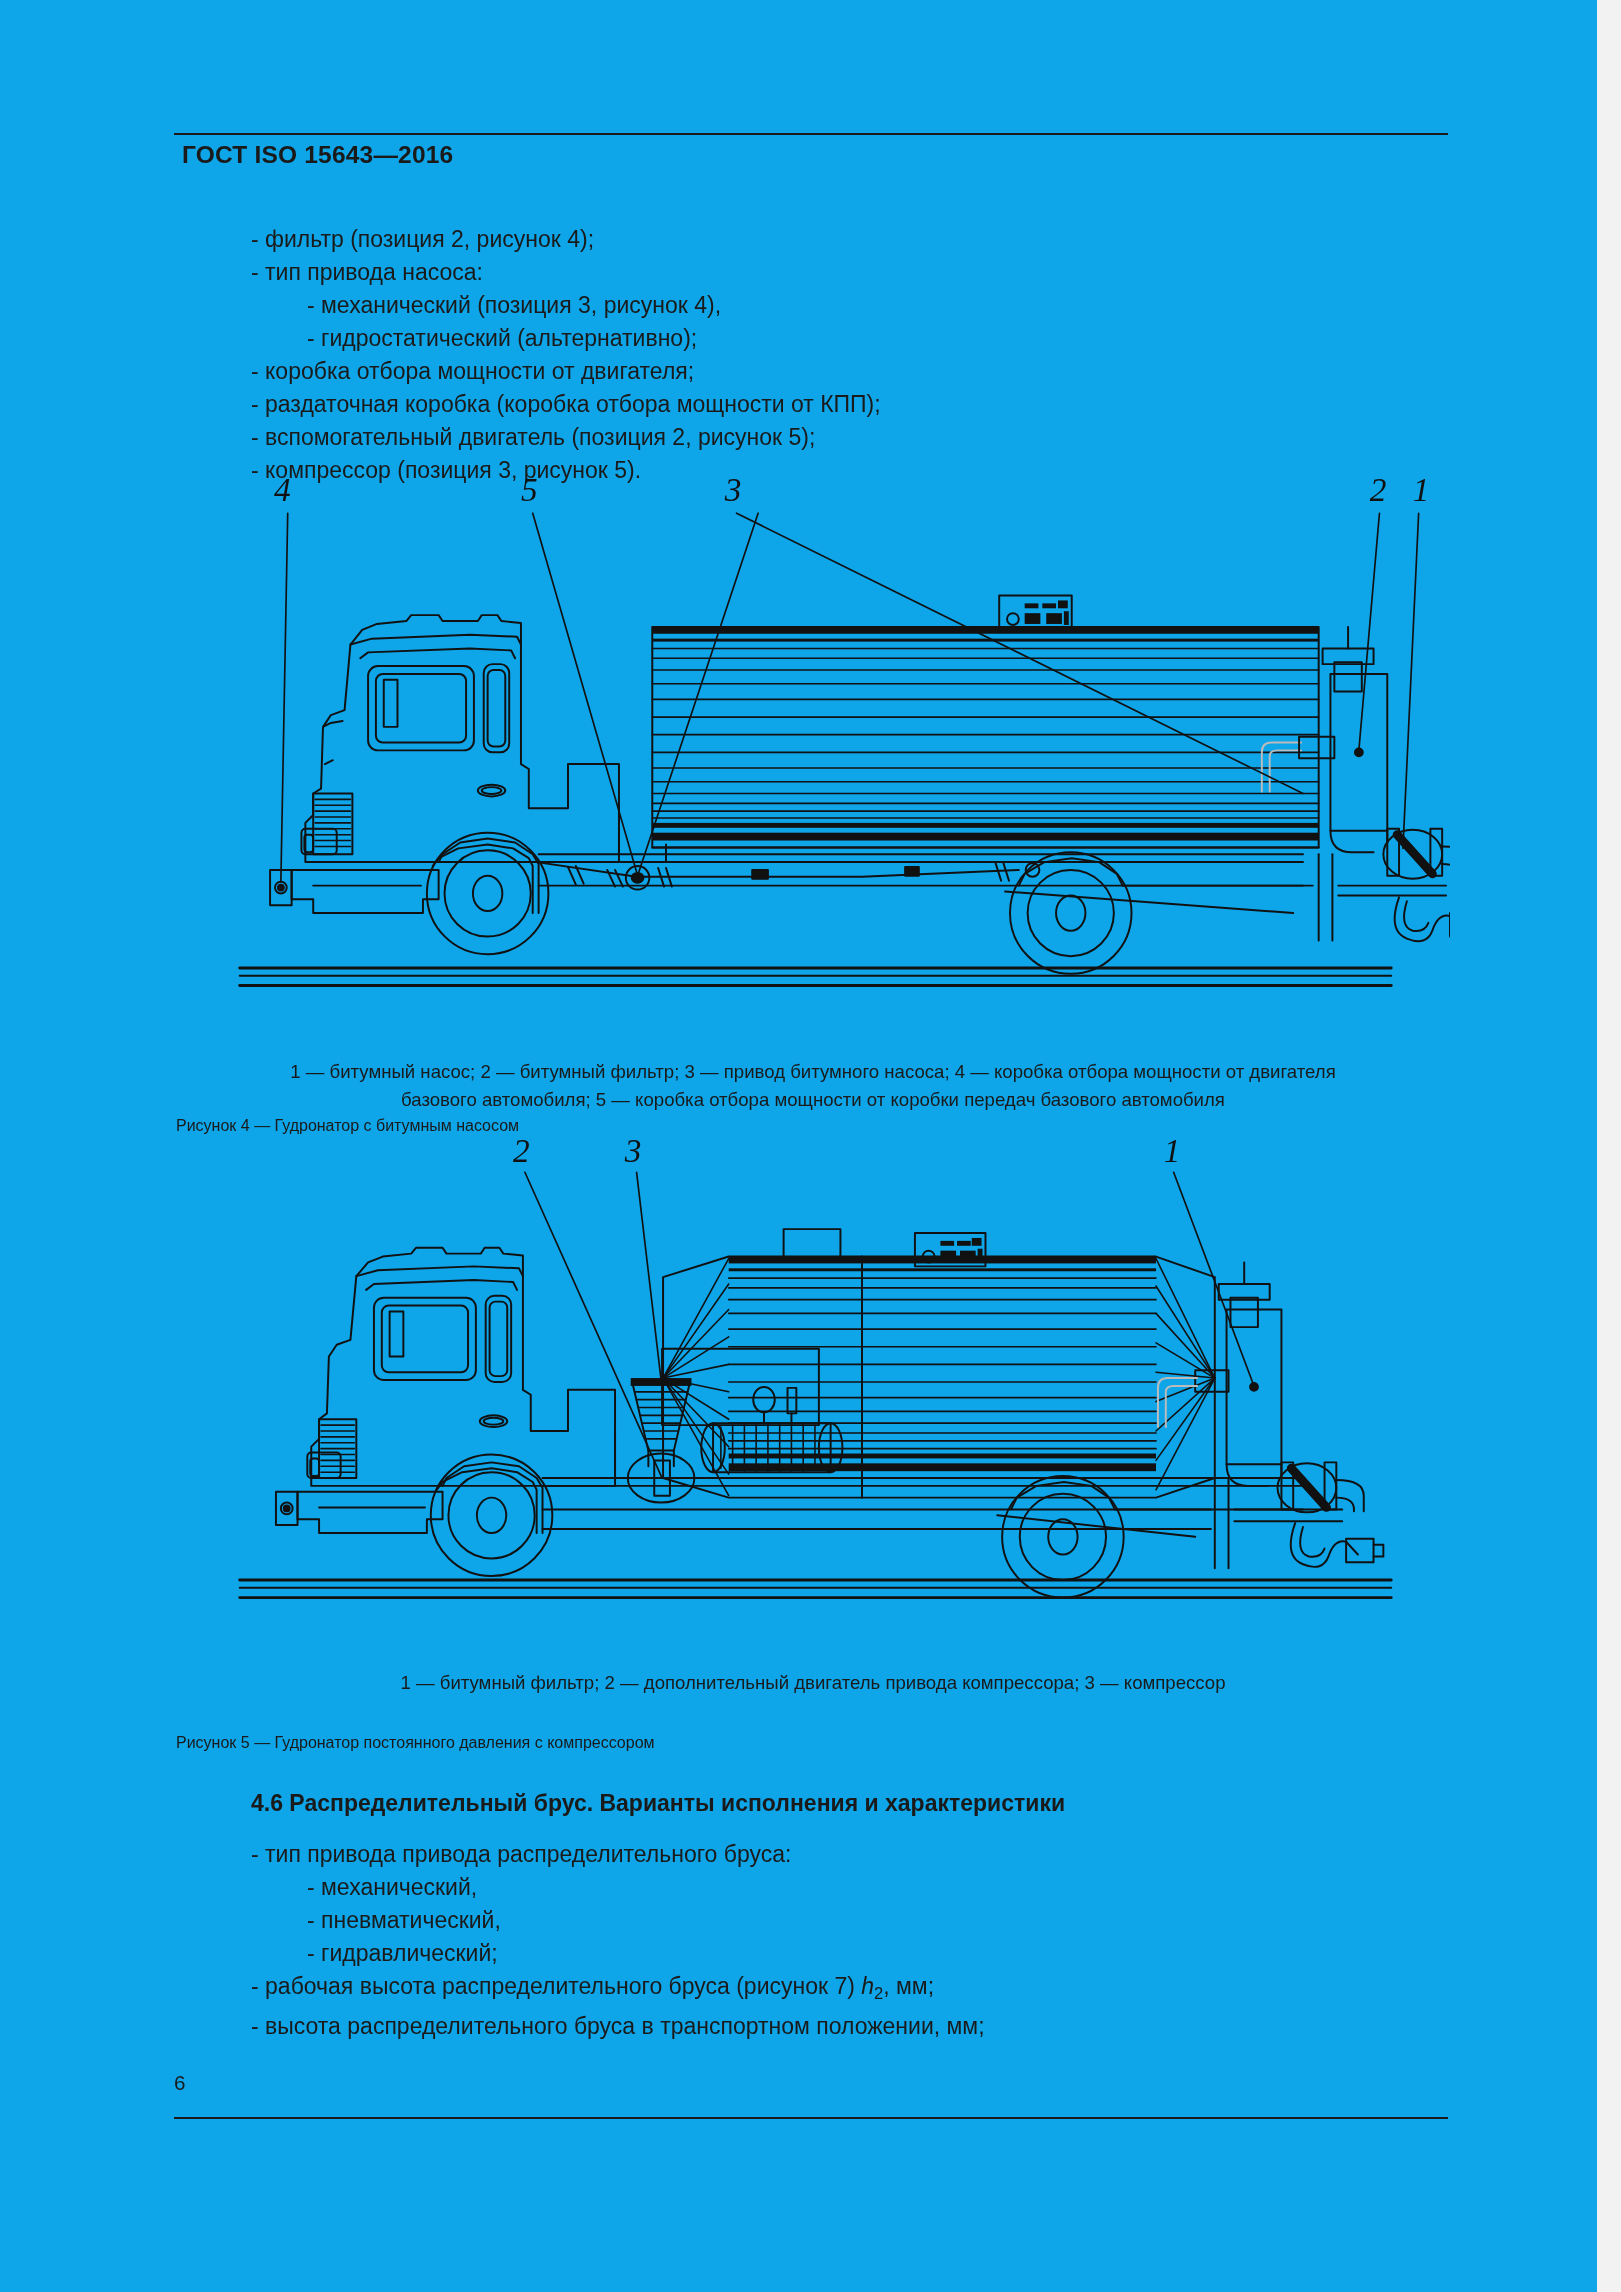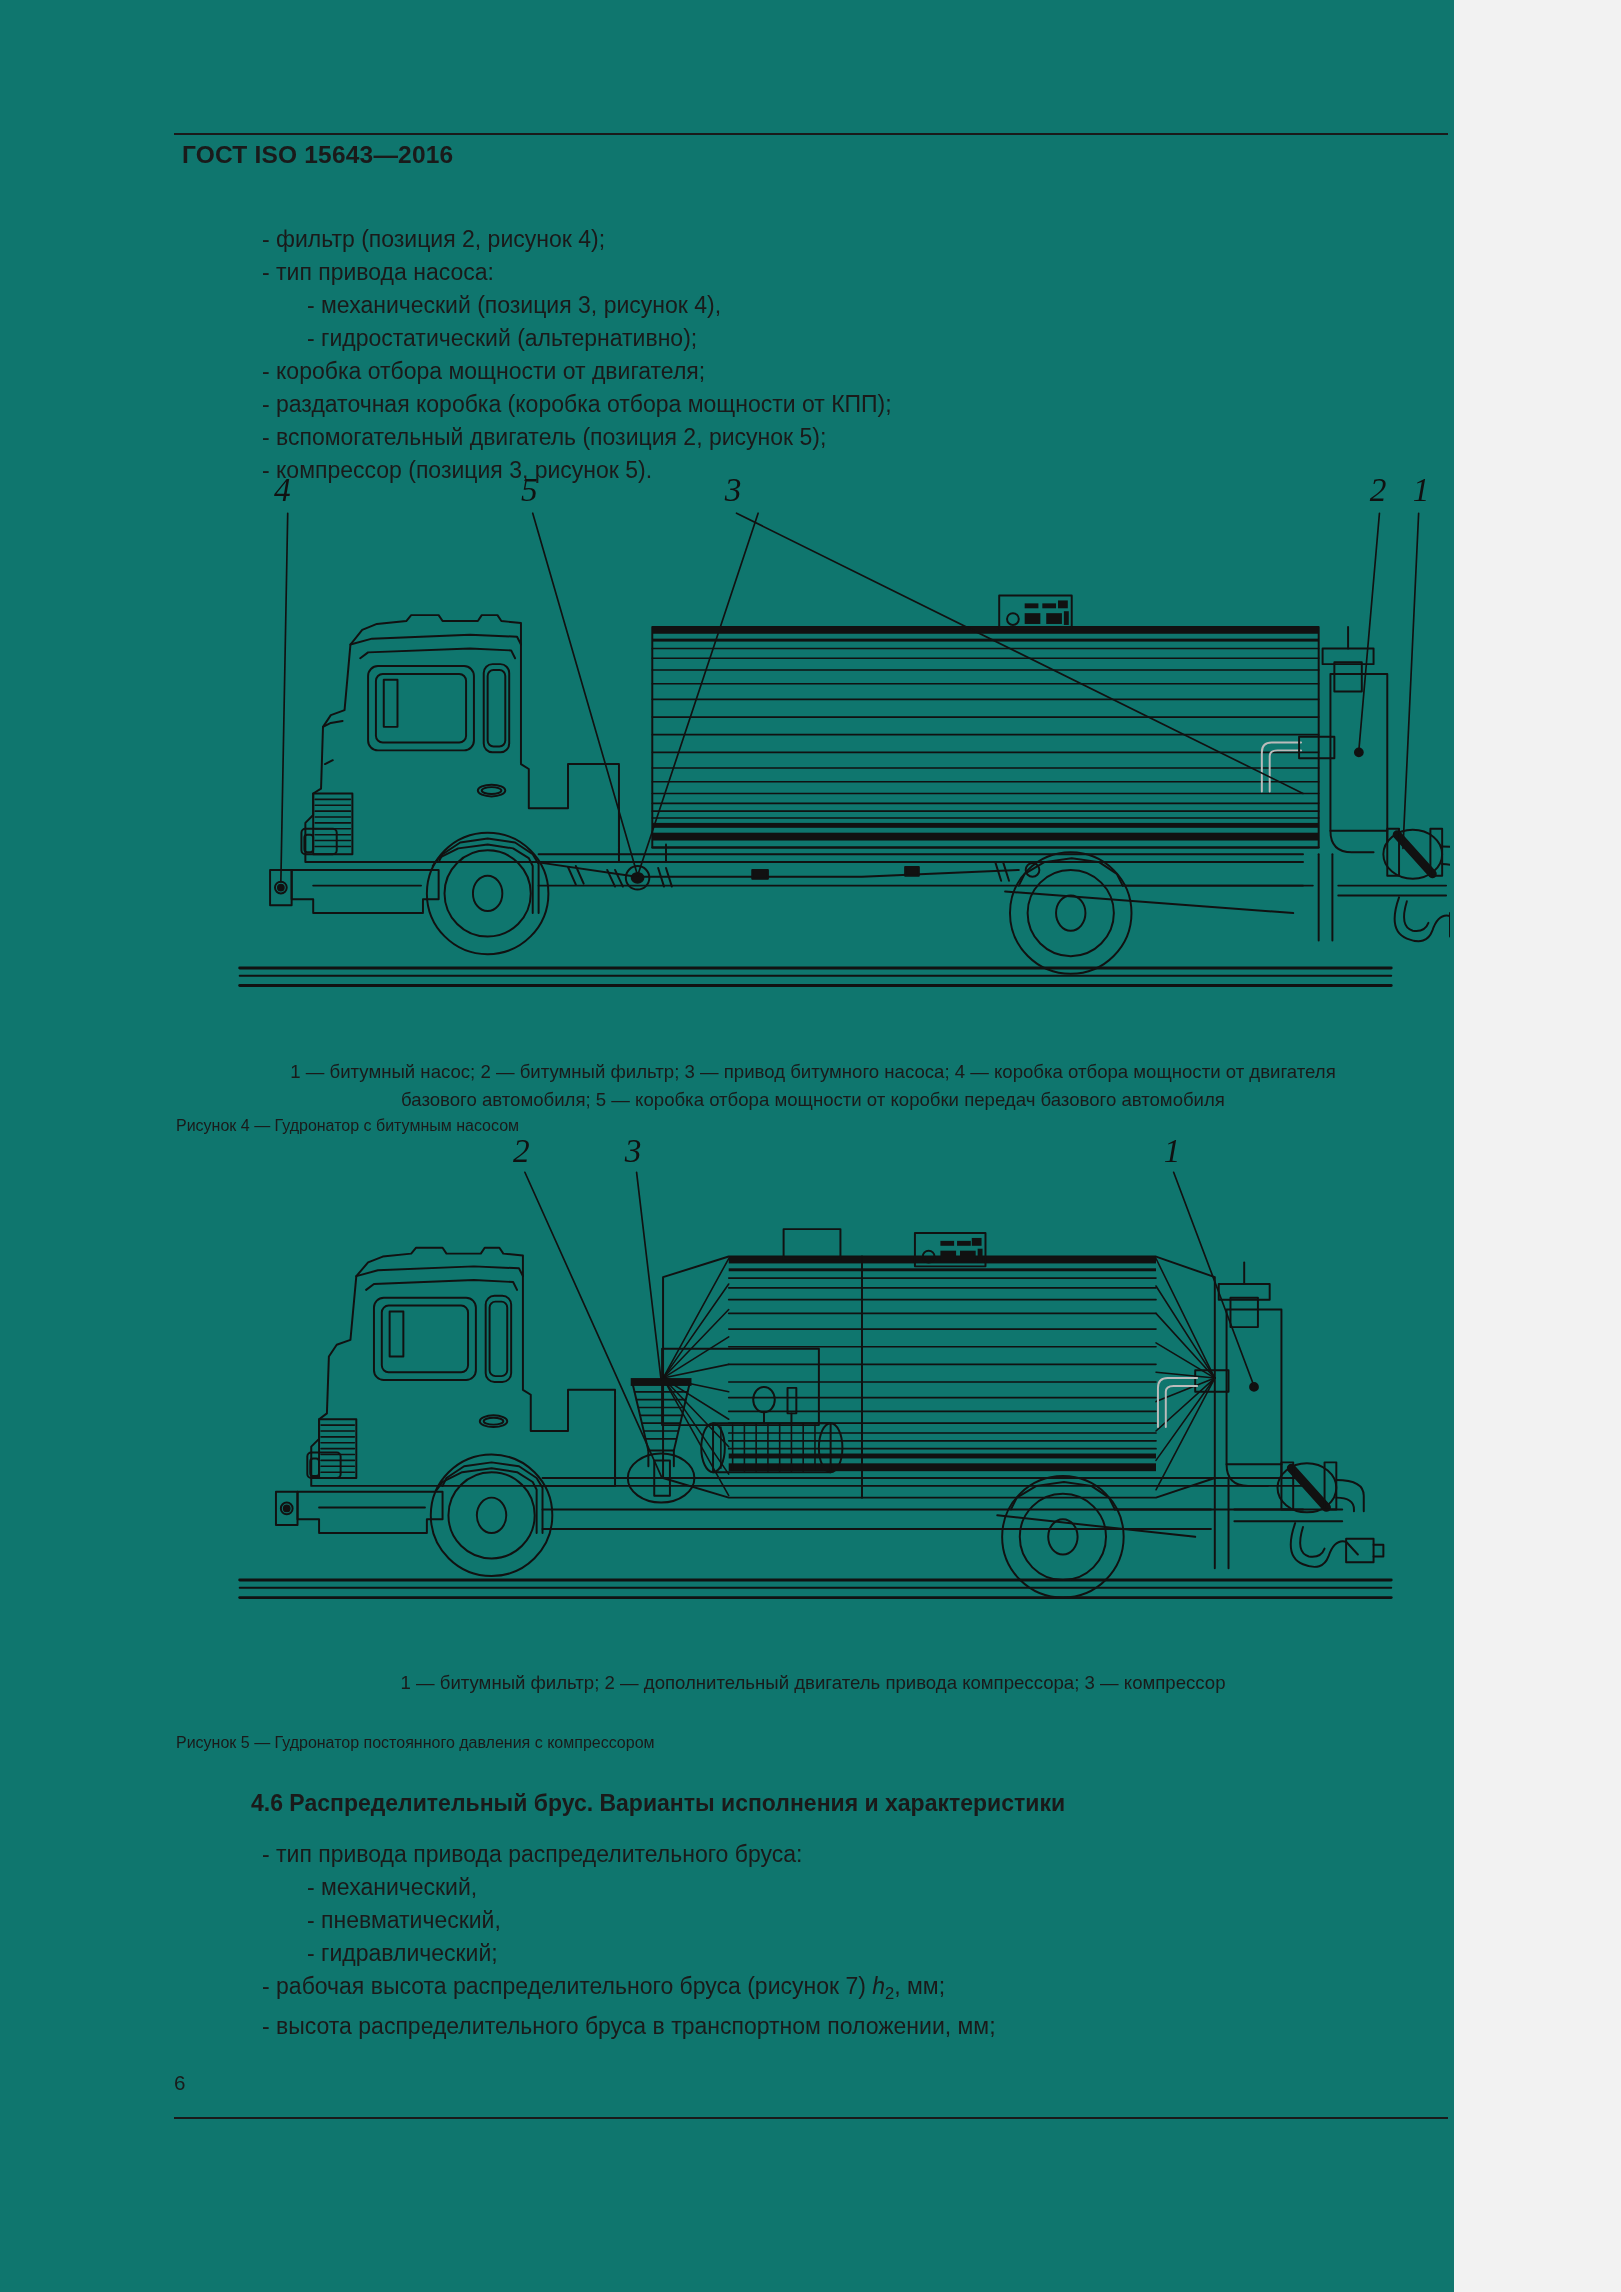--- a/index.html
+++ b/index.html
@@ -6,23 +6,23 @@
     margin: 0;
     padding: 0;
     background: #f2f2f2;
   }
   body {
     font-family: "Liberation Sans", sans-serif;
     color: #1a1a1a;
   }
   .page {
     position: relative;
-    width: 1454px;
+    width: 1597px;
     height: 2293px;
-    background: #0f766e;
+    background: #0ea5e9;
     overflow: hidden;
     box-sizing: border-box;
   }
   .header-rule {
     position: absolute;
     left: 174px;
     top: 133px;
     width: 1274px;
     height: 2px;
     background: #1a1a1a;
@@ -38,21 +38,21 @@
   }
   .body-block {
     position: absolute;
     left: 251px;
     top: 223px;
     width: 1176px;
     font-size: 23px;
     line-height: 33px;
   }
   .li { white-space: nowrap; }
-  .li.lvl1 { margin-left: 11px; }
+  .li.lvl1 { margin-left: 0px; }
   .li.lvl2 { margin-left: 56px; }
 
   
   .figure { position: absolute; }
   .fig-svg { display: block; }
   .fig-legend {
     position: absolute;
     text-align: center;
     font-size: 18.6px;
     line-height: 28px;

